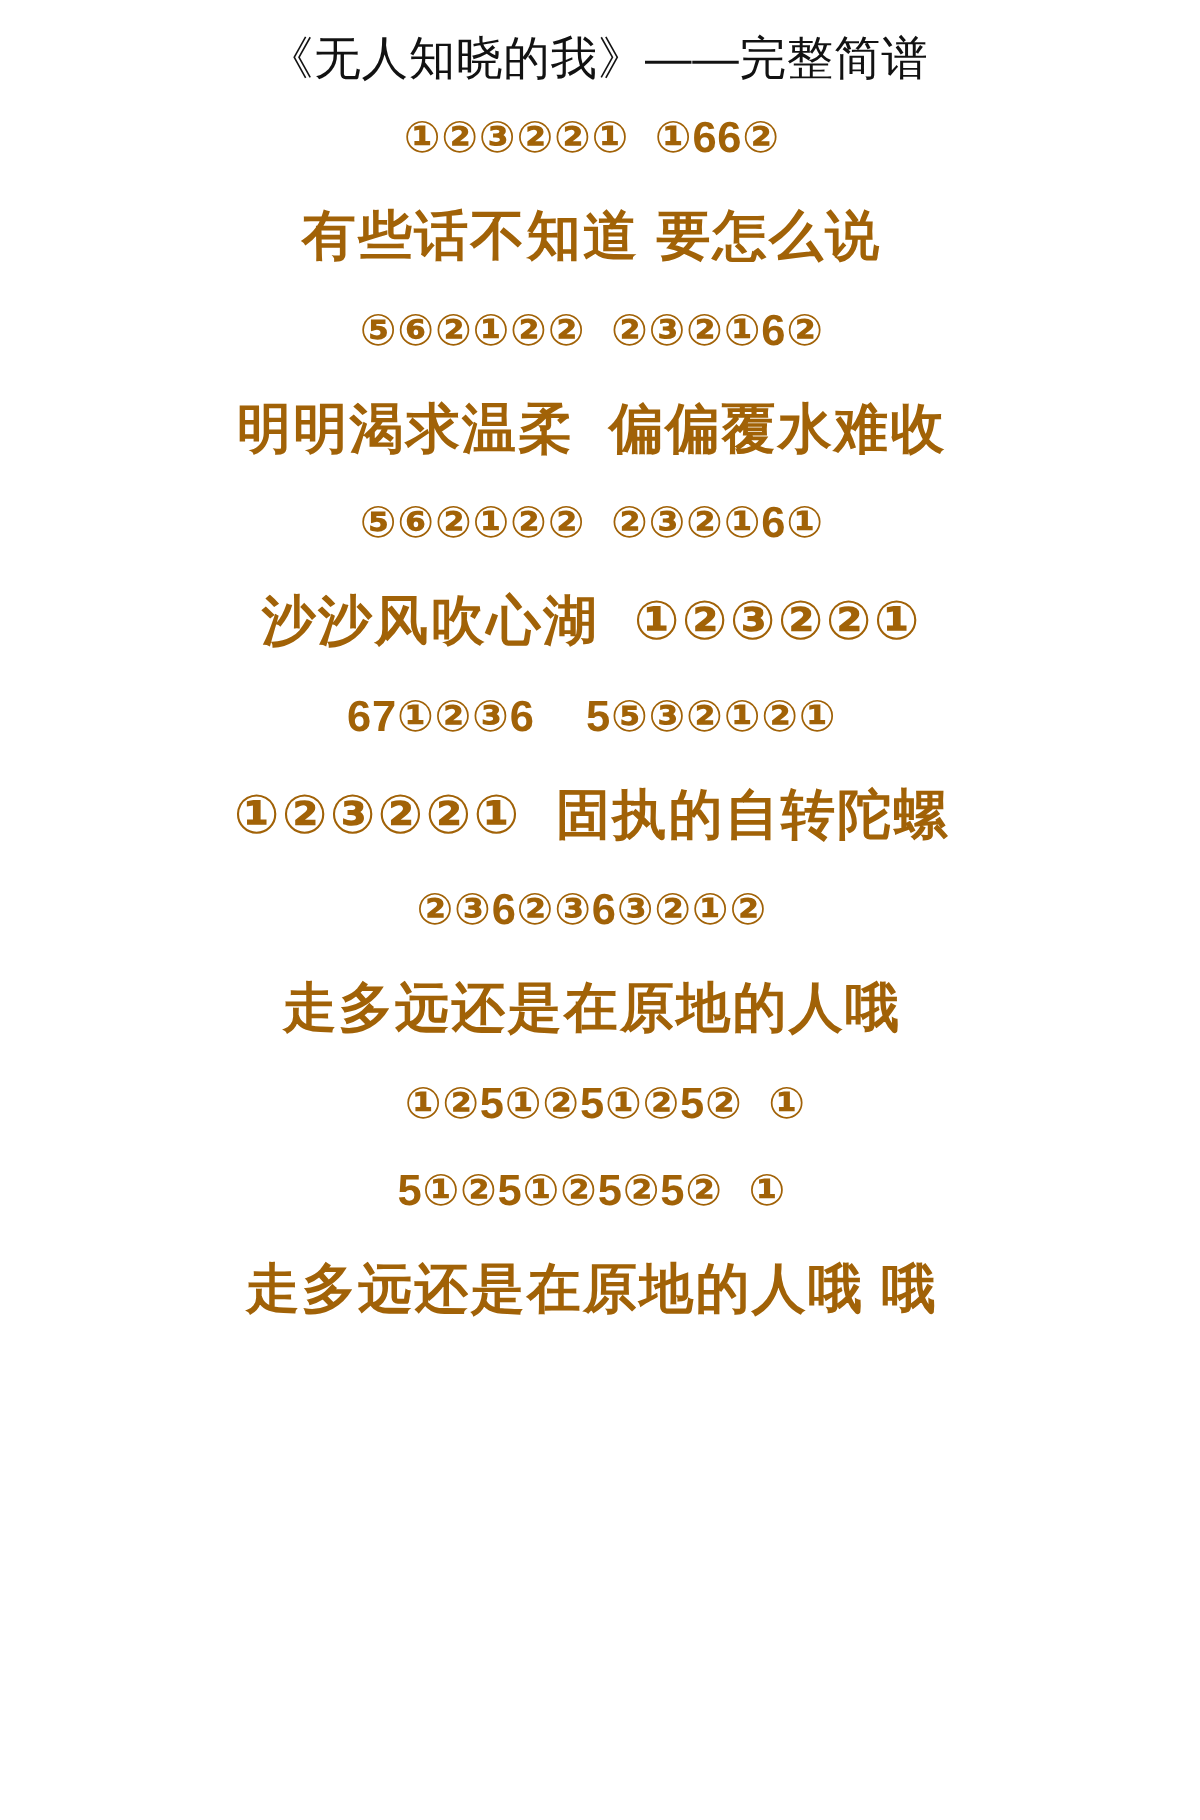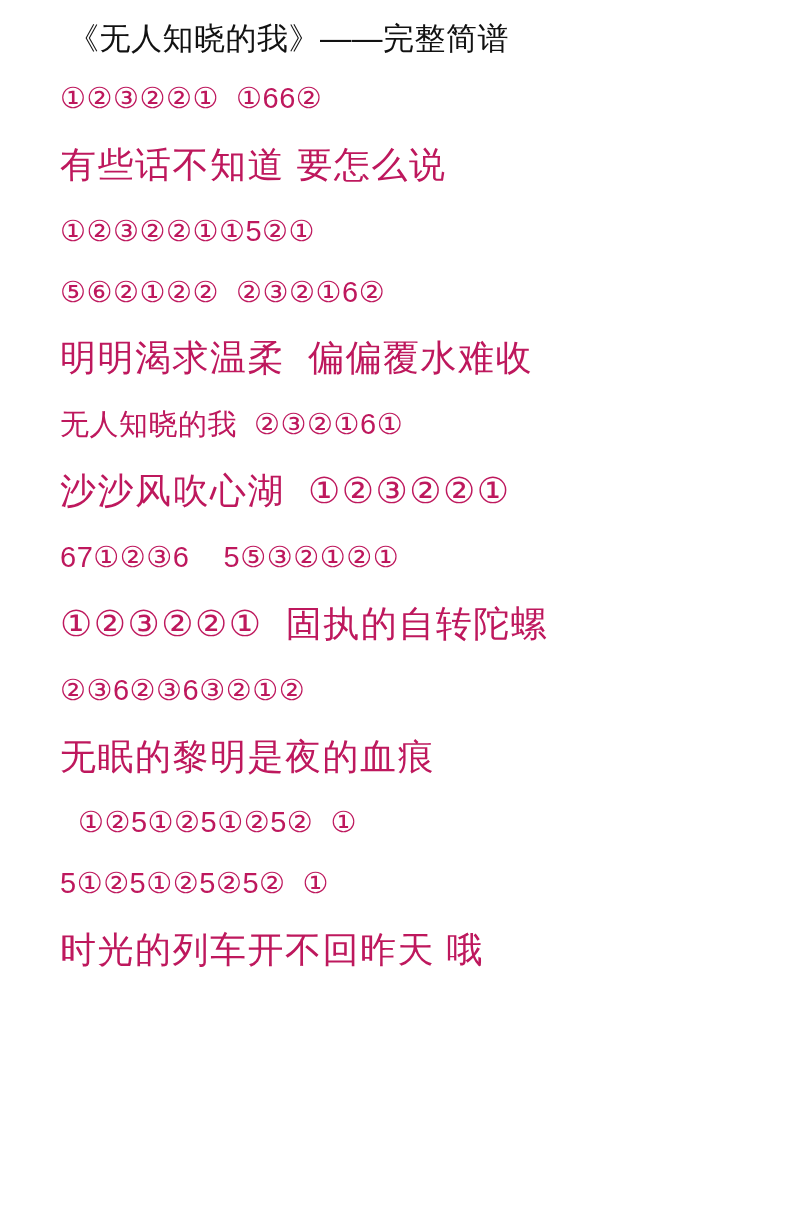--- a/index.html
+++ b/index.html
@@ -11,37 +11,39 @@
     width: 800px;
     min-height: 1213px;
     font-family: "Liberation Sans", "DejaVu Sans", sans-serif;
     color: #111111;
     -webkit-font-smoothing: antialiased;
   }
   #sheet {
     width: 800px;
     min-height: 1213px;
     box-sizing: border-box;
-    padding: 18px 40px 10px 60px;
+    padding: 18px 40px 10px 29px;
+    text-align: center;
   }
   .title {
     font-size: 31px;
     line-height: 1.35;
     letter-spacing: 0.5px;
     color: #121212;
     margin: 0 0 10px 8px;
     white-space: nowrap;
   }
   .line {
     font-size: 30px;
     line-height: 1.55;
     letter-spacing: 1px;
-    color: #be185d;
-    margin: 16px 0 14px 0;
+    color: #a16207;
+    margin: 0 0 14px 0;
     white-space: pre;
+    font-weight: bold;
   }
   .line.notes {
     font-size: 29px;
     letter-spacing: 0.5px;
   }
   .line.lyric {
     font-size: 36px;
     letter-spacing: 1.5px;
   }
   .line.indent {
@@ -49,26 +51,25 @@
   }
 </style>
 </head>
 <body>
 
 <div id="sheet">
   <div class="title">《无人知晓的我》——完整简谱</div>
   <div id="lines">
       <div class="line notes">①②③②②①  ①66②</div>
       <div class="line lyric">有些话不知道 要怎么说</div>
-      <div class="line notes">①②③②②①①5②①</div>
       <div class="line notes">⑤⑥②①②②  ②③②①6②</div>
       <div class="line lyric">明明渴求温柔  偏偏覆水难收</div>
-      <div class="line notes">无人知晓的我  ②③②①6①</div>
+      <div class="line notes">⑤⑥②①②②  ②③②①6①</div>
       <div class="line lyric">沙沙风吹心湖  ①②③②②①</div>
       <div class="line notes">67①②③6    5⑤③②①②①</div>
       <div class="line lyric">①②③②②①  固执的自转陀螺</div>
       <div class="line notes">②③6②③6③②①②</div>
-      <div class="line lyric">无眠的黎明是夜的血痕</div>
+      <div class="line lyric">走多远还是在原地的人哦</div>
       <div class="line notes indent">①②5①②5①②5②  ①</div>
       <div class="line notes">5①②5①②5②5②  ①</div>
-      <div class="line lyric">时光的列车开不回昨天 哦</div>
+      <div class="line lyric">走多远还是在原地的人哦 哦</div>
     </div>
 </div>
 
 </body></html>

